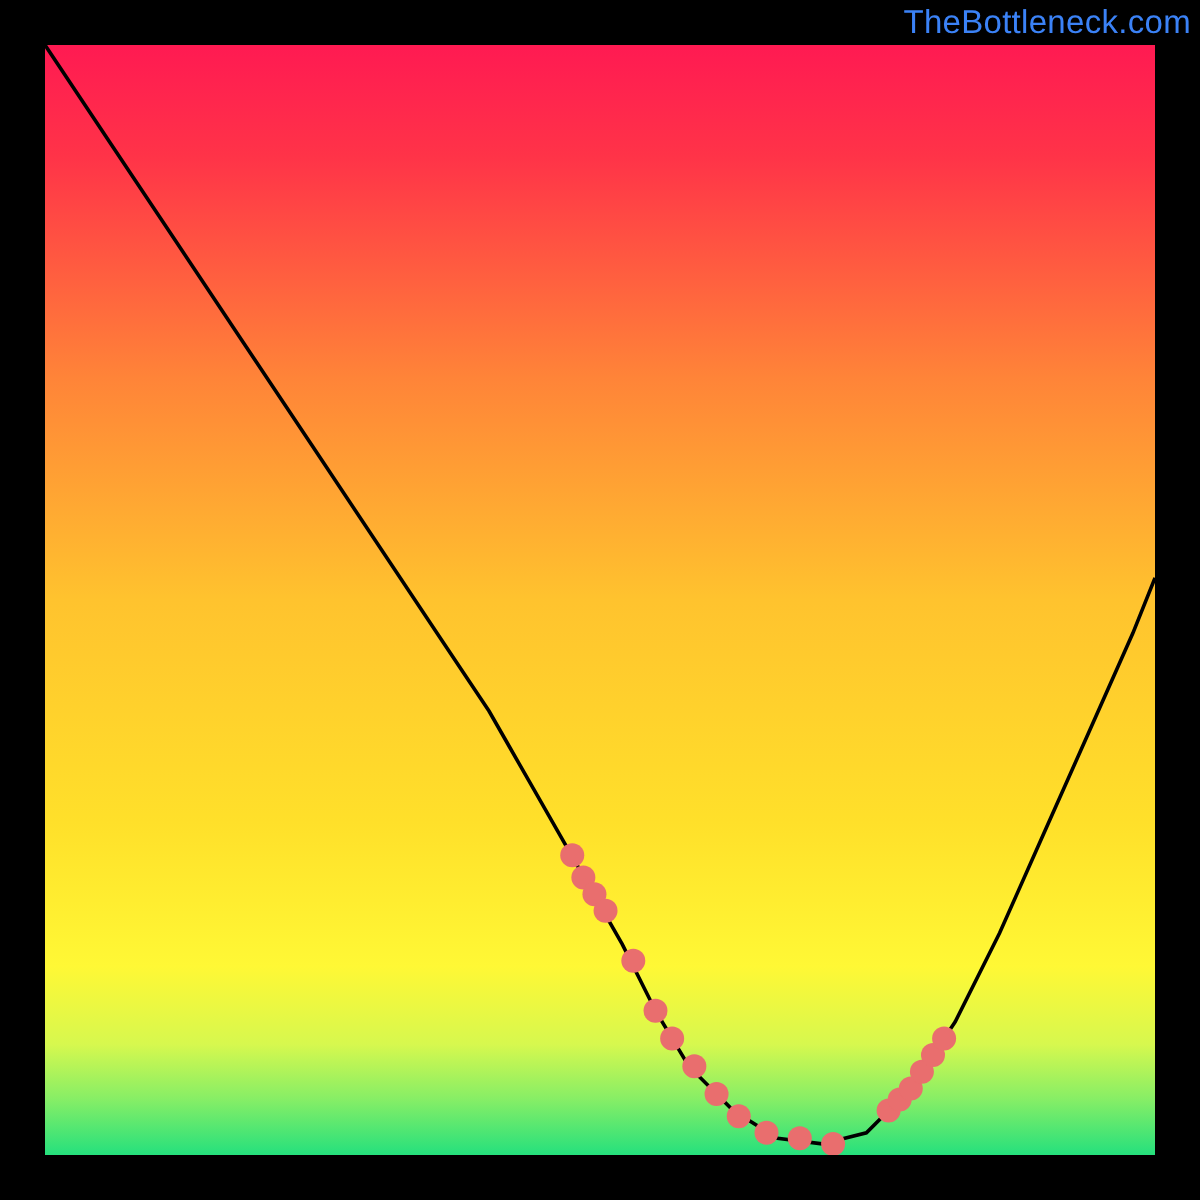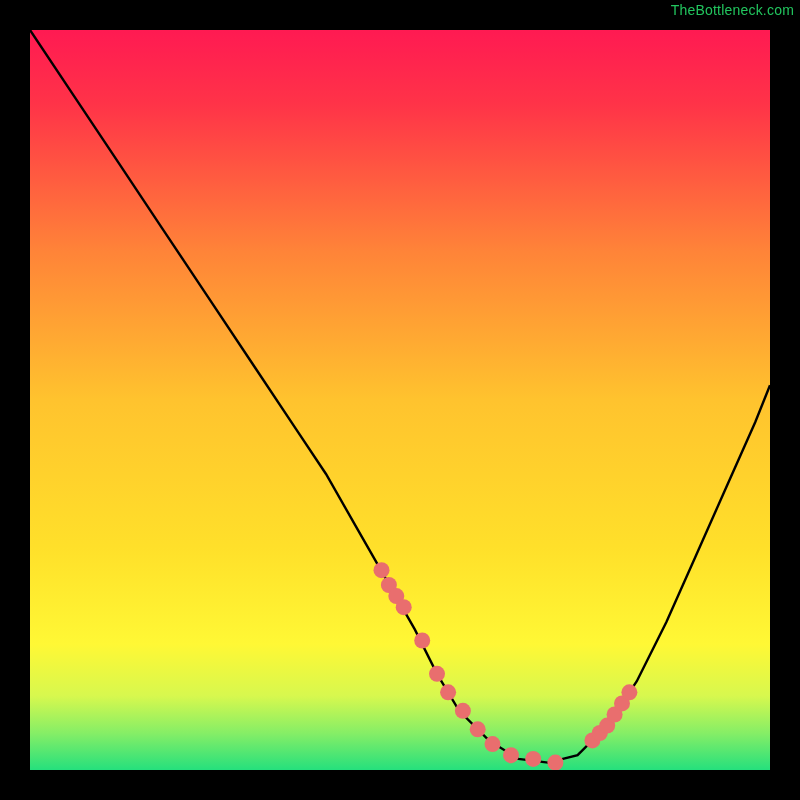--- a/index.html
+++ b/index.html
@@ -8,23 +8,23 @@
     position: relative;
     width: 800px;
     height: 800px;
     background: #000;
   }
   .watermark {
     position: absolute;
     top: 2px;
     right: 6px;
     font-family: Arial, sans-serif;
-    font-size: 14px;
+    font-size: 22px;
     font-weight: 500;
-    color: #22c55e;
+    color: #3b82f6;
     letter-spacing: 0.2px;
   }
   .plot {
     position: absolute;
     left: 30px;
     top: 30px;
     width: 740px;
     height: 740px;
   }
   .plot svg { display: block; }

